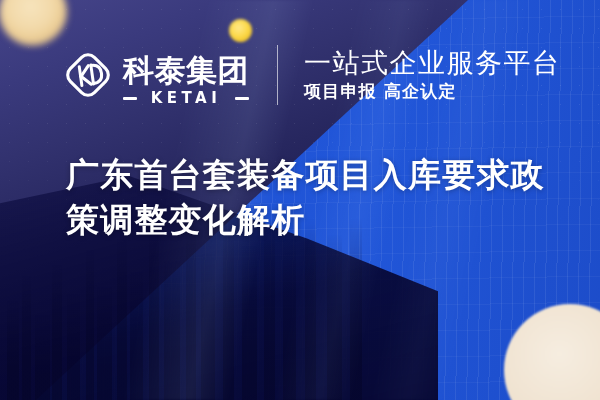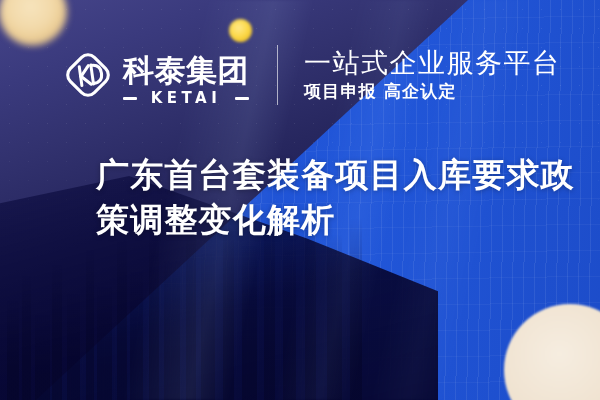--- a/index.html
+++ b/index.html
@@ -258,21 +258,20 @@
     left: 66px;
     top: 152px;
     width: 490px;
     font-size: 33px;
     line-height: 45px;
     font-weight: 700;
     color: #ffffff;
     letter-spacing: 1.2px;
     text-shadow: 0 1px 5px rgba(0,0,0,0.30);
     font-family: "DejaVu Sans", "Liberation Sans", sans-serif;
-    margin-left: 30px;
   }
 </style>
 </head>
 <body>
 
 <div class="banner">
 
   <div class="bg-base"></div>
 
   <div class="bg-wedge"></div>

